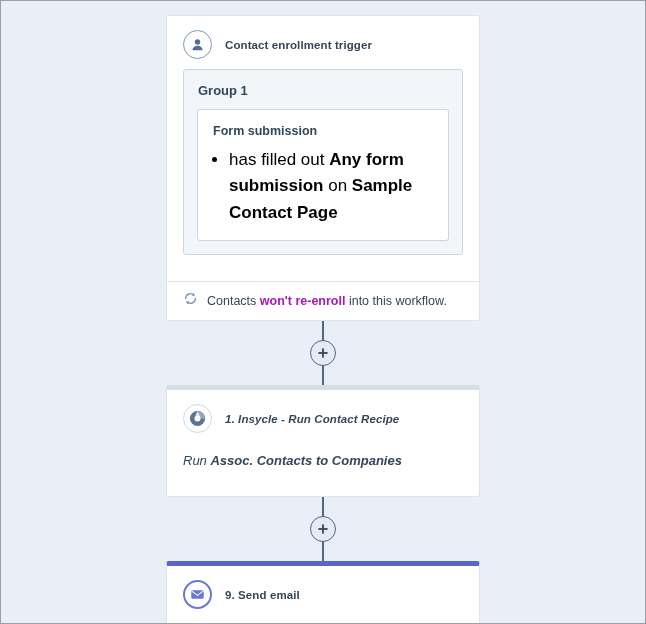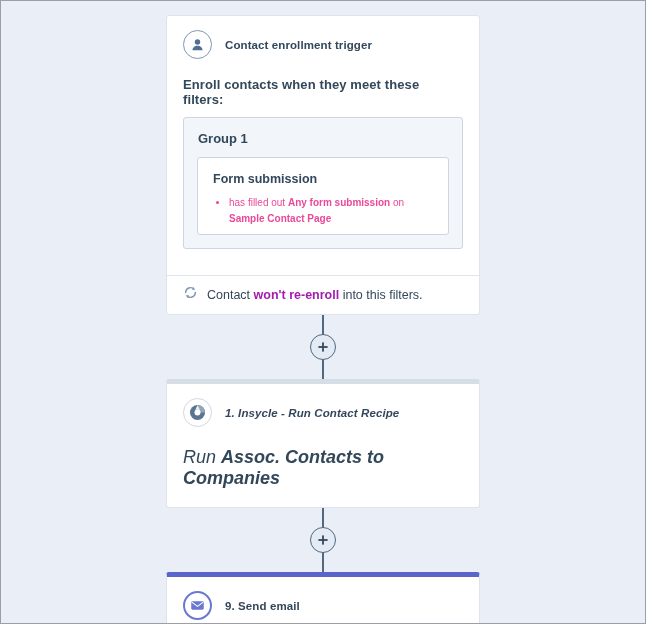--- a/index.html
+++ b/index.html
@@ -101,36 +101,36 @@
   .group-title {
     font-size: 13px;
     font-weight: bold;
     color: #33475b;
     margin: 1px 0 11px 1px;
   }
   .filter-box {
     background: #ffffff;
     border: 1px solid #cbd6e2;
     border-radius: 3px;
-    padding: 13px 14px 8px 14px;
+    padding: 13px 14px 14px 14px;
   }
   .filter-title {
     font-size: 12.5px;
     font-weight: bold;
     color: #33475b;
     margin: 1px 0 9px 1px;
   }
   .filter-list {
     margin: 0;
     padding-left: 17px;
     list-style: disc;
   }
   .filter-list li {
-    font-size: 10px;
-    color: #ec4899;
+    font-size: 17px;
+    color: #000000;
     line-height: 1.55;
   }
   .filter-list li strong { font-weight: bold; }
 
   
   .card-footer {
     border-top: 1px solid #dfe3eb;
     display: flex;
     align-items: center;
     padding: 9px 16px 10px 16px;
@@ -138,23 +138,23 @@
   }
   .footer-text {
     font-size: 12.5px;
     color: #33475b;
     margin-left: 9px;
   }
   .teal { color: #a21caf; font-weight: bold; }
 
   
   .action-text {
-    font-size: 18px;
-    color: #33475b;
-    margin: 10px 0 4px 0;
+    font-size: 13px;
+    color: #33475b;
+    margin: 10px 0 14px 0;
   }
   .action-text strong { font-weight: bold; color: #33475b; }
 
   
   .connector {
     height: 64px;
     position: relative;
     width: 314px;
   }
   .connector .line {
@@ -195,21 +195,20 @@
         <span class="icon-circle icon-contact">
           <svg width="15" height="15" viewBox="0 0 16 16" aria-hidden="true">
             <circle cx="8" cy="5.4" r="2.9" fill="#516f90"></circle>
             <path d="M2.6 14.2c0-3.1 2.4-5 5.4-5s5.4 1.9 5.4 5z" fill="#516f90"></path>
           </svg>
         </span>
         <span class="card-title">Contact enrollment trigger</span>
       </div>
 
       <div class="card-body">
-        <div class="lead">Enroll contacts when they meet these filters:</div>
 
         <div class="group-box">
           <div class="group-title">Group 1</div>
 
           <div class="filter-box">
             <div class="filter-title">Form submission</div>
             <ul class="filter-list">
               <li><span>has filled out </span><strong>Any form submission</strong><span> on </span><strong>Sample Contact Page</strong></li>
             </ul>
           </div>
@@ -218,21 +217,21 @@
 
       <div class="card-footer">
         <span>
           <svg width="15" height="15" viewBox="0 0 16 16" aria-hidden="true">
             <path d="M13.2 8a5.2 5.2 0 0 1-9 3.5" fill="none" stroke="#7c98b6" stroke-width="1.5" stroke-linecap="round"></path>
             <path d="M2.8 8a5.2 5.2 0 0 1 9-3.5" fill="none" stroke="#7c98b6" stroke-width="1.5" stroke-linecap="round"></path>
             <path d="M11.6 1.9l0.4 2.8-2.8 0.3z" fill="#7c98b6"></path>
             <path d="M4.4 14.1L4 11.3l2.8-0.3z" fill="#7c98b6"></path>
           </svg>
         </span>
-        <span class="footer-text"><span>Contact </span><span class="teal">won't re-enroll</span><span> into this filters.</span></span>
+        <span class="footer-text"><span>Contacts </span><span class="teal">won't re-enroll</span><span> into this workflow.</span></span>
       </div>
     </div>
 
     <div class="connector">
       <div class="line"></div>
       <div class="plus-btn">
         <svg width="12" height="12" viewBox="0 0 12 12" aria-hidden="true">
           <rect x="5.1" y="1.4" width="1.8" height="9.2" fill="#33475b"></rect>
           <rect x="1.4" y="5.1" width="9.2" height="1.8" fill="#33475b"></rect>
         </svg>

